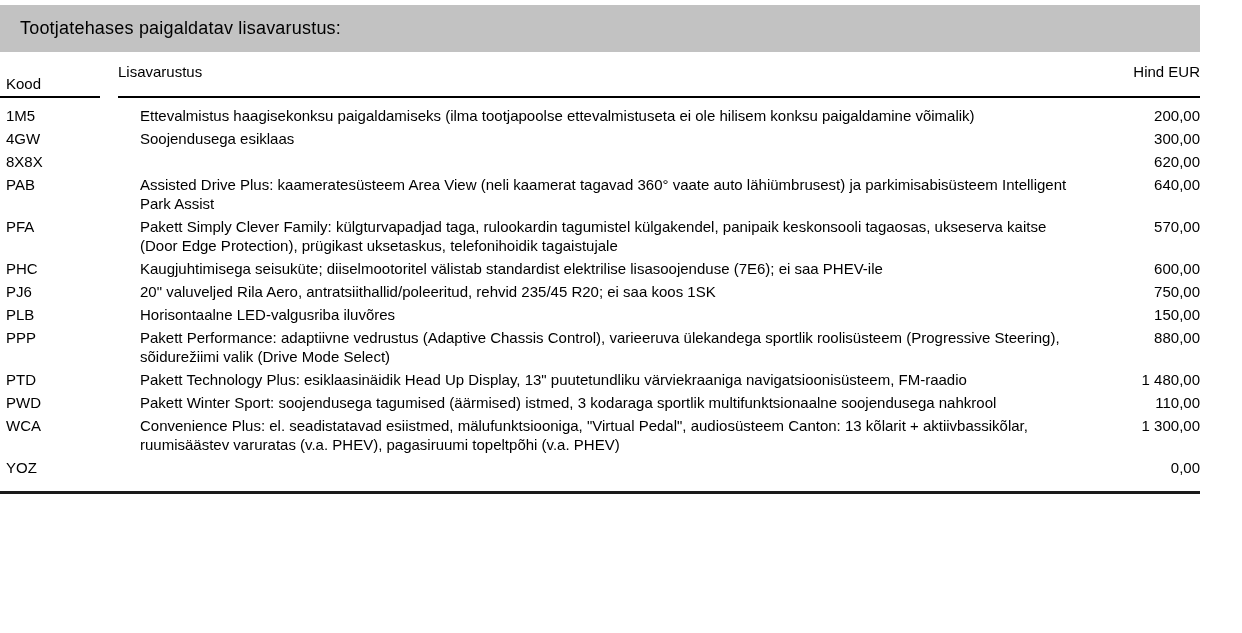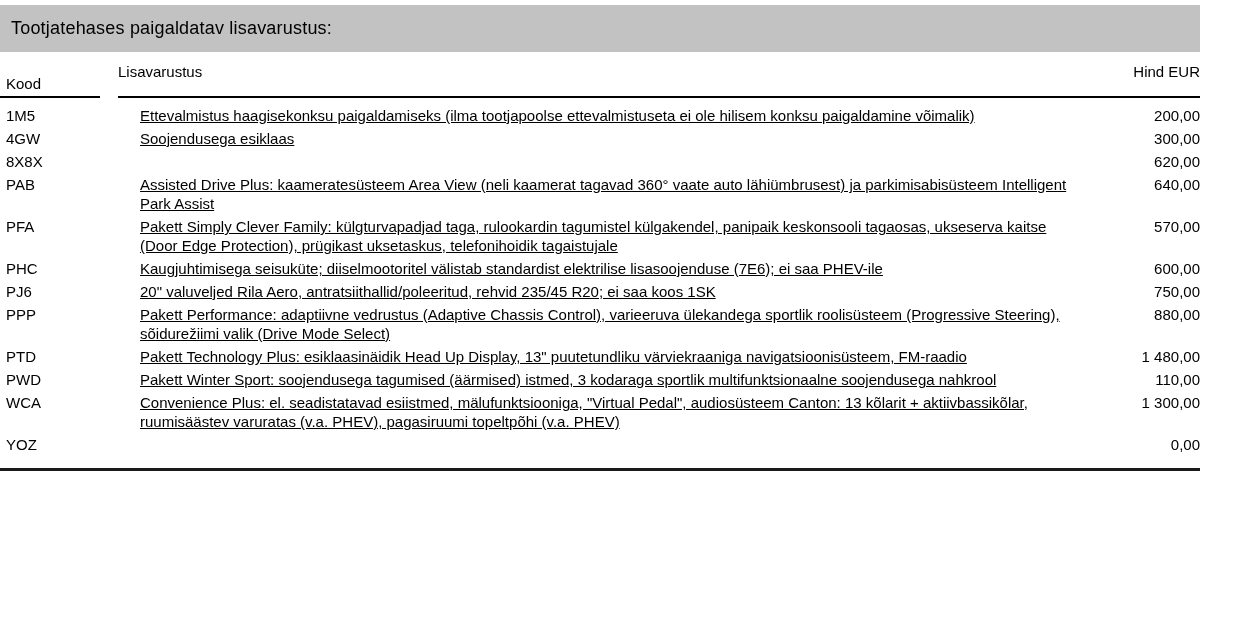--- a/index.html
+++ b/index.html
@@ -11,21 +11,21 @@
     color: #000;
     -webkit-font-smoothing: antialiased;
   }
   .doc { width: 1200px; padding-top: 5px; }
 
   .title-bar {
     height: 47px;
     background: #c2c2c2;
     display: flex;
     align-items: center;
-    padding-left: 11px;
+    padding-left: 20px;
     box-sizing: border-box;
   }
   .title-bar .title-text {
     font-size: 18px;
     letter-spacing: 0.2px;
   }
 
   .head-row {
     display: flex;
     align-items: flex-end;
@@ -59,21 +59,20 @@
     width: 140px;
     padding-left: 6px;
     box-sizing: border-box;
     flex-shrink: 0;
   }
   .cell-desc {
     flex: 1;
     padding-right: 10px;
     box-sizing: border-box;
     max-width: 960px;
-    text-decoration: underline;
   }
   .cell-price {
     width: 110px;
     margin-left: auto;
     text-align: right;
     flex-shrink: 0;
     white-space: nowrap;
   }
 
   .sep-rule {
@@ -155,20 +154,25 @@
         <div class="cell-desc">Kaugjuhtimisega seisuküte; diiselmootoritel välistab standardist elektrilise lisasoojenduse (7E6); ei saa PHEV-ile</div>
         <div class="cell-price">600,00</div>
       </div>
 
       <div class="row">
         <div class="cell-code">PJ6</div>
         <div class="cell-desc">20" valuveljed Rila Aero, antratsiithallid/poleeritud, rehvid 235/45 R20; ei saa koos 1SK</div>
         <div class="cell-price">750,00</div>
       </div>
 
+      <div class="row">
+        <div class="cell-code">PLB</div>
+        <div class="cell-desc">Horisontaalne LED-valgusriba iluvõres</div>
+        <div class="cell-price">150,00</div>
+      </div>
 
       <div class="row">
         <div class="cell-code">PPP</div>
         <div class="cell-desc">Pakett Performance: adaptiivne vedrustus (Adaptive Chassis Control), varieeruva ülekandega sportlik roolisüsteem (Progressive Steering), sõidurežiimi valik (Drive Mode Select)</div>
         <div class="cell-price">880,00</div>
       </div>
 
       <div class="row">
         <div class="cell-code">PTD</div>
         <div class="cell-desc">Pakett Technology Plus: esiklaasinäidik Head Up Display, 13" puutetundliku värviekraaniga navigatsioonisüsteem, FM-raadio</div>

